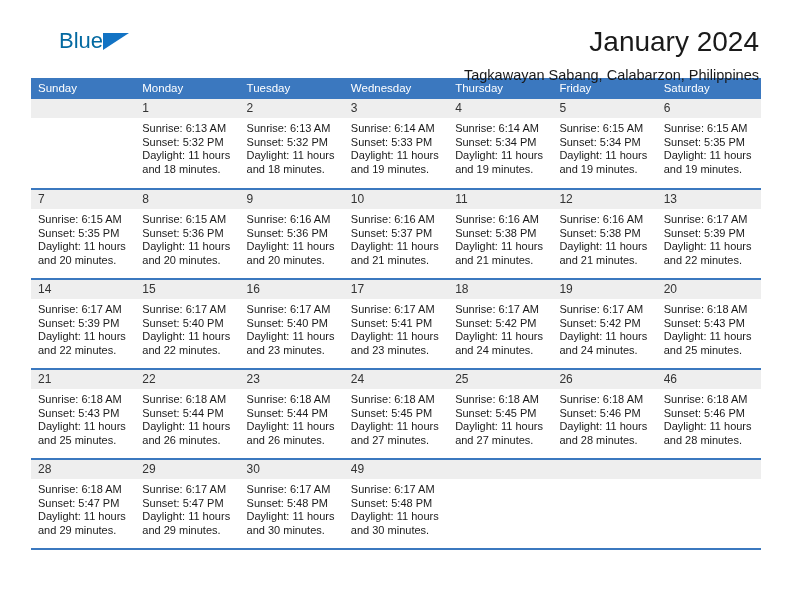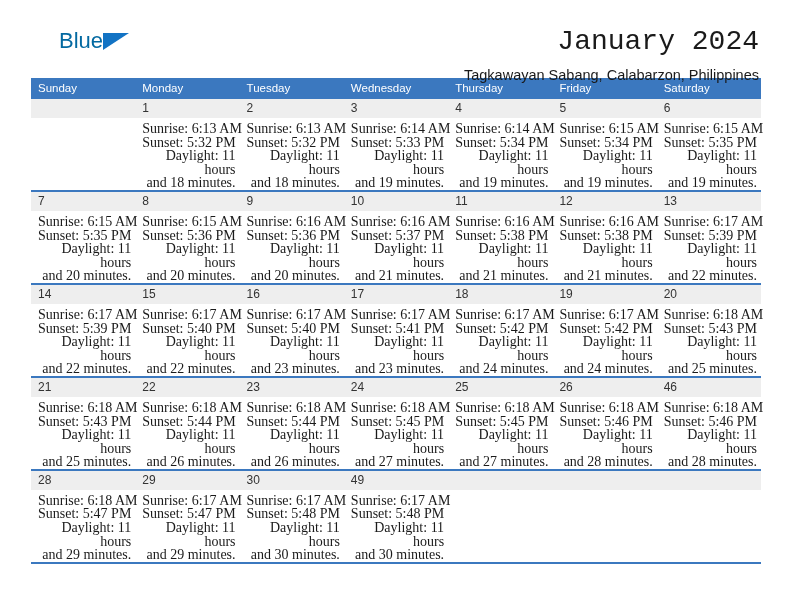--- a/index.html
+++ b/index.html
@@ -61,21 +61,21 @@
   .titles {
     text-align: right;
     padding-top: 0px;
   }
   .cal-title {
     font-size: 28px;
     color: #1a1a1a;
     font-weight: normal;
     line-height: 30px;
     margin: 0;
-    font-family: Liberation Mono, monospace;
+    font-family: Liberation Sans, sans-serif;
   }
   .cal-subtitle {
     font-size: 14.5px;
     color: #1a1a1a;
     margin-top: 10px;
     line-height: 16px;
     font-family: "Liberation Sans", sans-serif;
     margin-left: 36px;
   }
 
@@ -112,25 +112,24 @@
     font-size: 12px;
     color: #333333;
     padding: 3px 0 3px 7px;
     height: 19px;
     line-height: 13px;
     font-family: "Liberation Sans", sans-serif;
   }
   td.daycell.blank .daynum { background: #eeeeee; }
   .dayinfo {
     padding: 4px 4px 0 7px;
-    font-size: 14px;
+    font-size: 11px;
     line-height: 13.6px;
     color: #1a1a1a;
-    font-family: Liberation Serif, serif;
-    text-align: right;
+    font-family: Liberation Sans, sans-serif;
   }
   .dayinfo div { white-space: nowrap; }
   .dayinfo .dl { white-space: normal; }
 </style>
 </head>
 <body>
 
 <div class="page">
 
   <div class="header">

